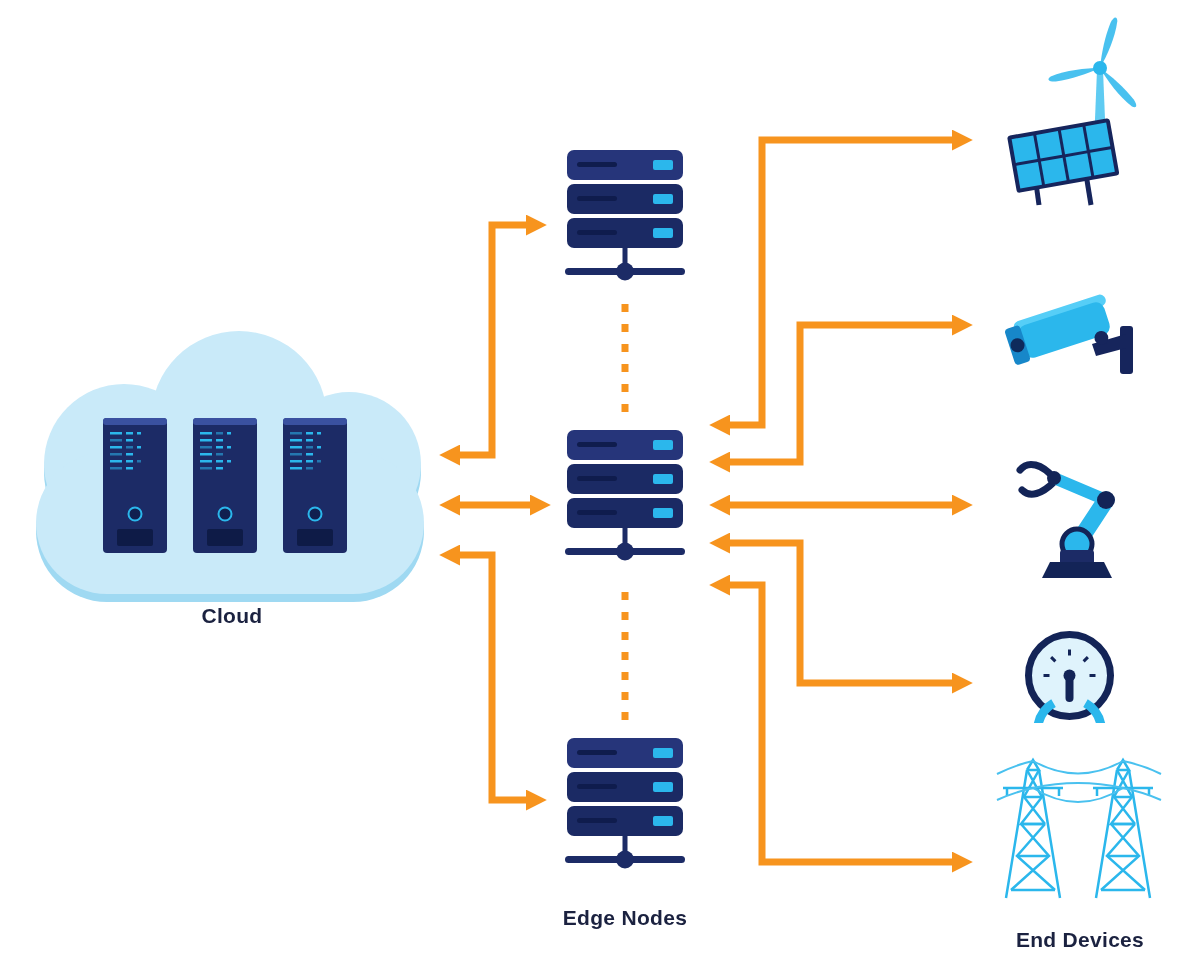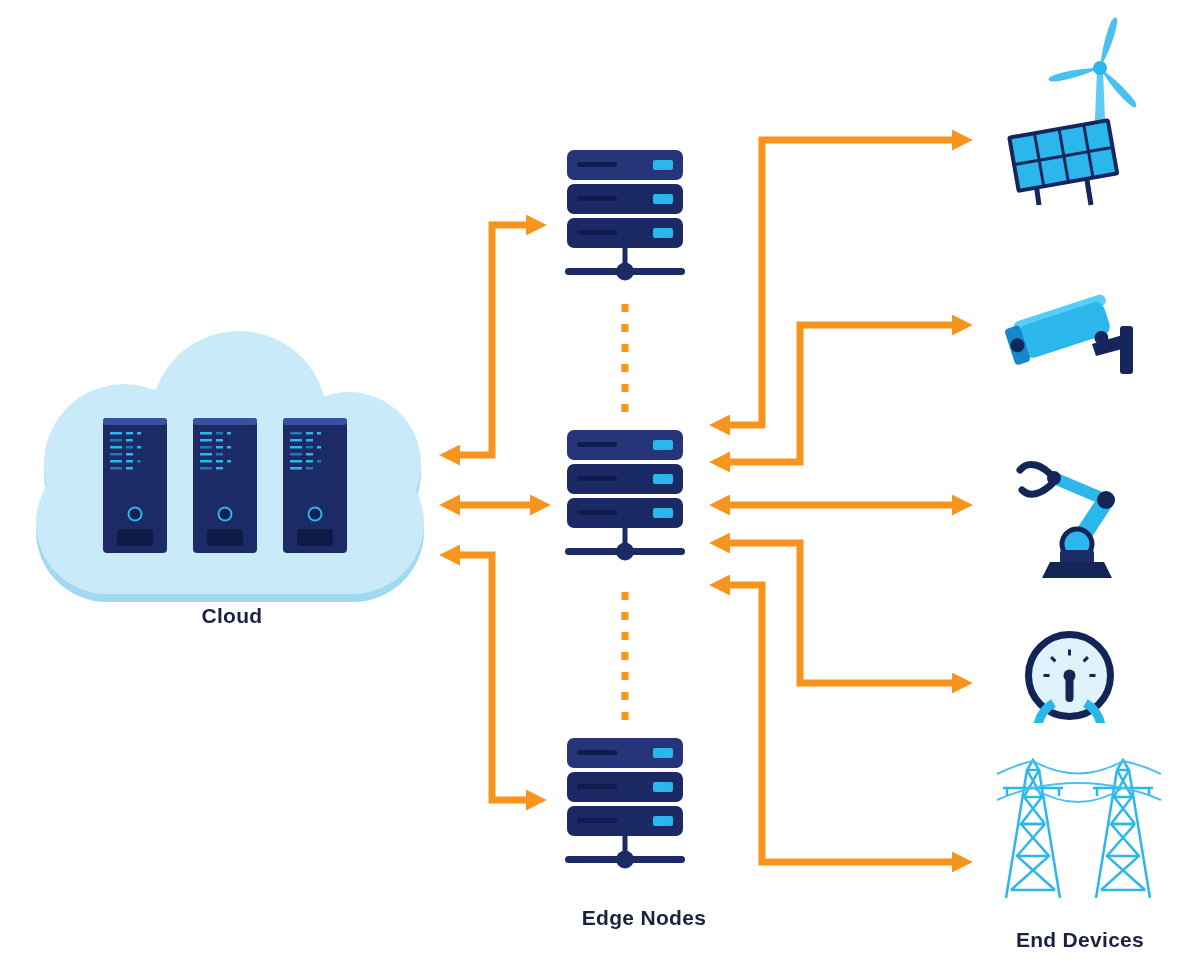--- a/index.html
+++ b/index.html
@@ -175,21 +175,21 @@
     <rect x="2" y="34" width="116" height="30" rx="7" fill="#1B2A64"></rect>
     <rect x="12" y="46" width="40" height="5" rx="2.5" fill="#0F1C4D"></rect>
     <rect x="88" y="44" width="20" height="10" rx="2" fill="#2BB7EC"></rect>
     <rect x="2" y="68" width="116" height="30" rx="7" fill="#1B2A64"></rect>
     <rect x="12" y="80" width="40" height="5" rx="2.5" fill="#0F1C4D"></rect>
     <rect x="88" y="78" width="20" height="10" rx="2" fill="#2BB7EC"></rect>
     <rect x="57.5" y="98" width="5" height="24" fill="#1C2B66"></rect>
     <rect x="0" y="118" width="120" height="7" rx="3.5" fill="#1C2B66"></rect>
     <circle cx="60" cy="121.5" r="9" fill="#1C2B66"></circle>
   </svg>
-  <div class="diagram-label" style="left:534px;top:906px;width:220px;">Edge Nodes</div>
+  <div class="diagram-label" style="left:515px;top:906px;width:220px;">Edge Nodes</div>
 
   <svg class="abs" style="left:995px;top:8px;" width="165" height="200" viewBox="0 0 165 200">
     <polygon points="102,62 108,62 112,160 98,160" fill="#5FCBF2"></polygon>
     <g transform="translate(105,60) rotate(18)" fill="#49C1EF">
       <path d="M0,0 C3,-14 5,-34 2,-50 C0,-55 -3,-53 -4,-46 C-5,-30 -3,-14 0,0 Z"></path>
       <path d="M0,0 C3,-14 5,-34 2,-50 C0,-55 -3,-53 -4,-46 C-5,-30 -3,-14 0,0 Z" transform="rotate(120)"></path>
       <path d="M0,0 C3,-14 5,-34 2,-50 C0,-55 -3,-53 -4,-46 C-5,-30 -3,-14 0,0 Z" transform="rotate(240)"></path>
     </g>
     <circle cx="105" cy="60" r="7" fill="#2BB7EC"></circle>
     <g stroke="#16255C" stroke-width="5">

